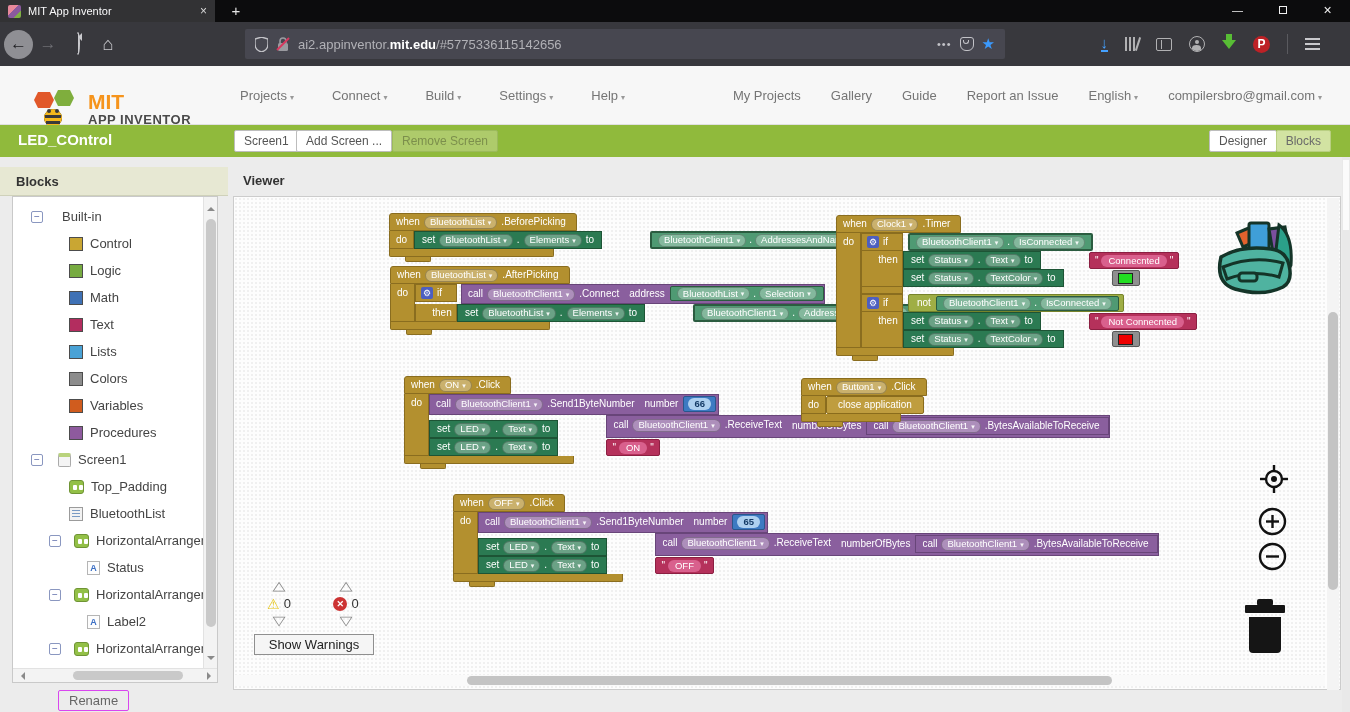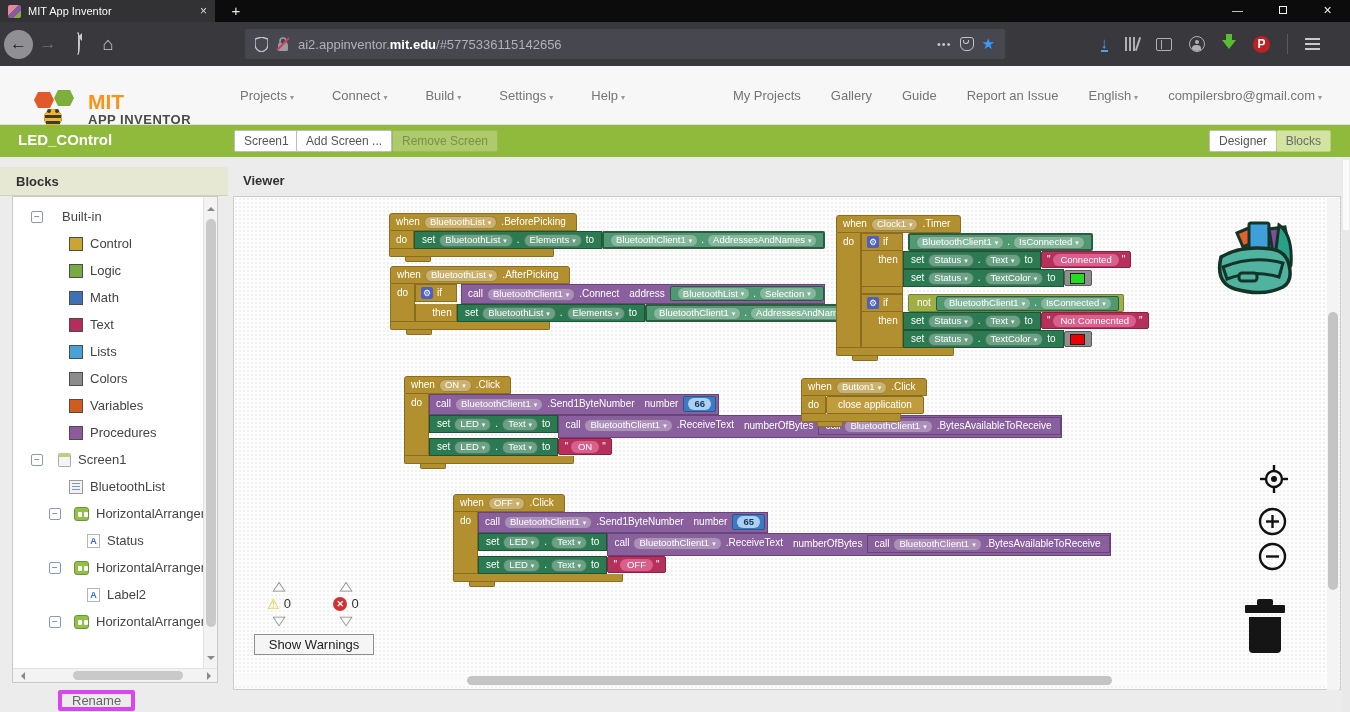--- a/index.html
+++ b/index.html
@@ -83,38 +83,38 @@
   .tree-vscroll { position:absolute; right:0; top:0; width:14px; height:473px; background:#f3f3f3; border-left:1px solid #e2e2e2; }
   .tree-vscroll .thumb { position:absolute; left:2px; top:22px; width:10px; height:408px; background:#c9c9c9; border-radius:5px; }
   .arr { position:absolute; left:3px; width:0; height:0; border:4px solid transparent; }
   .arr.up { top:6px; border-bottom-color:#8a8a8a; }
   .arr.down { bottom:6px; border-top-color:#8a8a8a; }
   .tree-hscroll { position:absolute; left:0; bottom:0; width:206px; height:14px; background:#f3f3f3; border-top:1px solid #e2e2e2; }
   .tree-hscroll .thumb { position:absolute; left:60px; top:2px; width:110px; height:9px; background:#c9c9c9; border-radius:5px; }
   .harr { position:absolute; top:3px; width:0; height:0; border:4px solid transparent; }
   .harr.left { left:4px; border-right-color:#8a8a8a; }
   .harr.right { right:4px; border-left-color:#8a8a8a; }
-  .sbtn { position:absolute; top:533px; height:21px; background:#ececec; border:4px solid #d946ef; border-radius:2px; color:#666; font-size:13px; display:flex; align-items:center; padding:0 10px; }
+  .sbtn { position:absolute; top:533px; height:21px; background:#ececec; border:1px solid #d946ef; border-radius:2px; color:#666; font-size:13px; display:flex; align-items:center; padding:0 10px; }
 
   .viewer-title { position:absolute; left:243px; top:16px; font-weight:bold; font-size:13px; color:#333; }
   .canvas { position:absolute; left:233px; top:39px; width:1108px; height:494px; background:#fdfdfd; border:1px solid #ccc;
             background-image:radial-gradient(circle, rgba(0,0,0,.05) 1px, transparent 1px); background-size:4px 4px; }
   .page-strip { position:absolute; left:1342px; top:0; width:8px; height:555px; background:#e9e9e9; }
   .page-strip i { position:absolute; left:1px; top:3px; width:6px; height:70px; background:#fbfbfb; display:block; }
 
   
   :root { --gold:#b3902f; --goldb:#8a6d1f; }
   .grp { position:absolute; font-size:10px; color:#fff; line-height:1; }
   .ghead { display:inline-flex; align-items:center; gap:4px; background:var(--gold); border:1px solid var(--goldb); height:18px; padding:0 10px 0 6px; border-radius:3px 3px 0 0; }
   .gbody { display:flex; align-items:stretch; }
   .gspine { background:var(--gold); border:1px solid var(--goldb); border-top:0; width:25px; text-align:center; padding-top:4px; }
   .gstack { display:flex; flex-direction:column; align-items:flex-start; }
   .gfoot { background:var(--gold); border:1px solid var(--goldb); border-top:0; height:8px; border-radius:0 0 2px 2px; }
   .gtab { background:var(--gold); border:1px solid var(--goldb); border-top:0; height:5px; width:26px; margin-left:16px; border-radius:0 0 2px 2px; }
-  .row { display:flex; align-items:flex-start; }
+  .row { display:flex; align-items:flex-end;gap:48px; }
   .pill { display:inline-flex; align-items:center; gap:3px; background:rgba(255,255,255,.3); border:1px solid rgba(0,0,0,.25); border-radius:8px; height:13px; padding:0 5px; font-size:9.5px; color:#fff; white-space:nowrap; }
   .pill::after { content:"▾"; font-size:7px; opacity:.9; }
   .setb { display:flex; align-items:center; gap:4px; background:#2b7a52; border:1px solid #1d5435; height:18px; padding:0 7px; white-space:nowrap; }
   .getb { display:flex; align-items:center; gap:3px; background:#4f9a73; border:2px solid #2b5c40; height:18px; padding:0 6px; border-radius:2px; white-space:nowrap; }
   .getb.sm { height:15px; border-width:1.5px; }
   .callb { display:flex; flex-direction:row; background:#8a5f9e; border:1px solid #684579; align-items:stretch; }
   .callb.inline { flex-direction:row; align-items:center; height:18px; padding:0 8px 0 6px; gap:4px; white-space:nowrap; }
   .callrow { display:flex; align-items:center; gap:4px; height:18px; padding:0 10px 0 6px; white-space:nowrap; }
   .argrow { display:flex; align-items:center; justify-content:flex-end; gap:5px; min-height:16px; padding:1px 0 2px 0; }
   .arglabel { white-space:nowrap; }
@@ -315,20 +315,27 @@
       <div class="trow" style="padding-left:56px;">
           <span class="sq" style="background-color: rgb(142, 90, 158);"></span>
           <span>Procedures</span>
         </div>
       <div class="trow" style="padding-left:18px;">
         <span class="expander">−</span>
         <span class="ic-screen" style="margin-left:8px;"></span>
         <span>Screen1</span>
       </div>
       <div class="trow" style="padding-left:56px;">
+          <span class="ic-ha">
+            <i class="a"></i>
+            <i class="b"></i>
+          </span>
+          <span>Top_Padding</span>
+        </div>
+      <div class="trow" style="padding-left:56px;">
           <span class="ic-list">
             <i></i>
             <i></i>
             <i></i>
           </span>
           <span>BluetoothList</span>
         </div>
       <div class="trow" style="padding-left:36px;">
         <span class="expander">−</span>
         <span class="ic-ha" style="margin-left:6px;">

